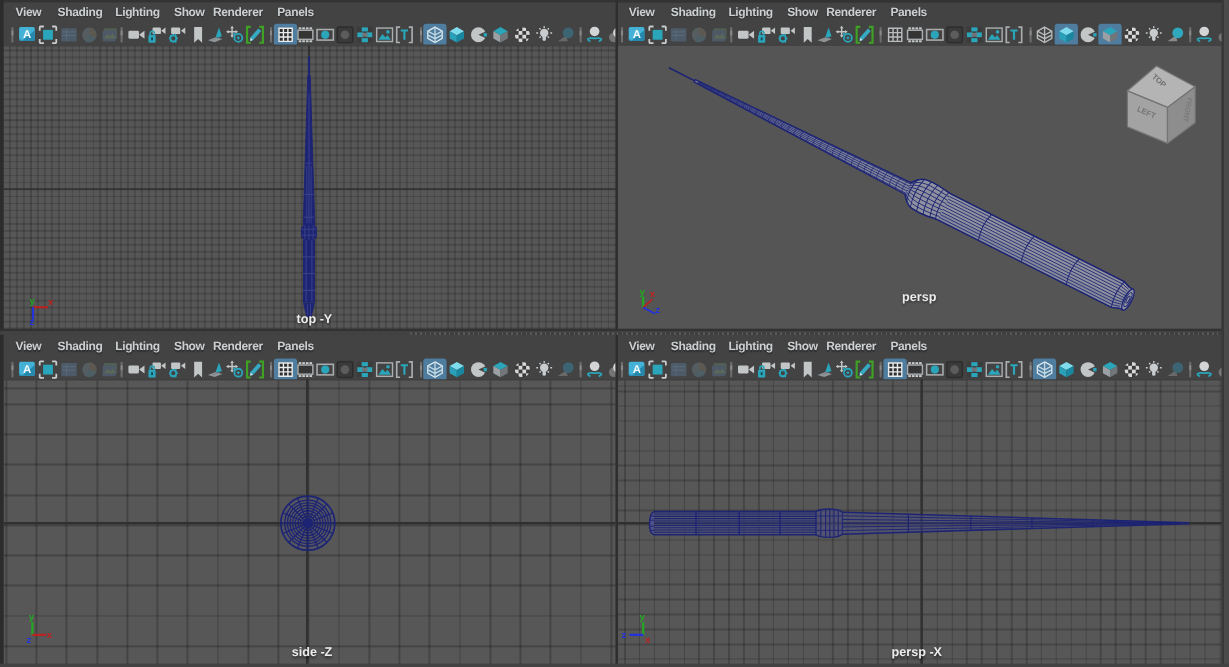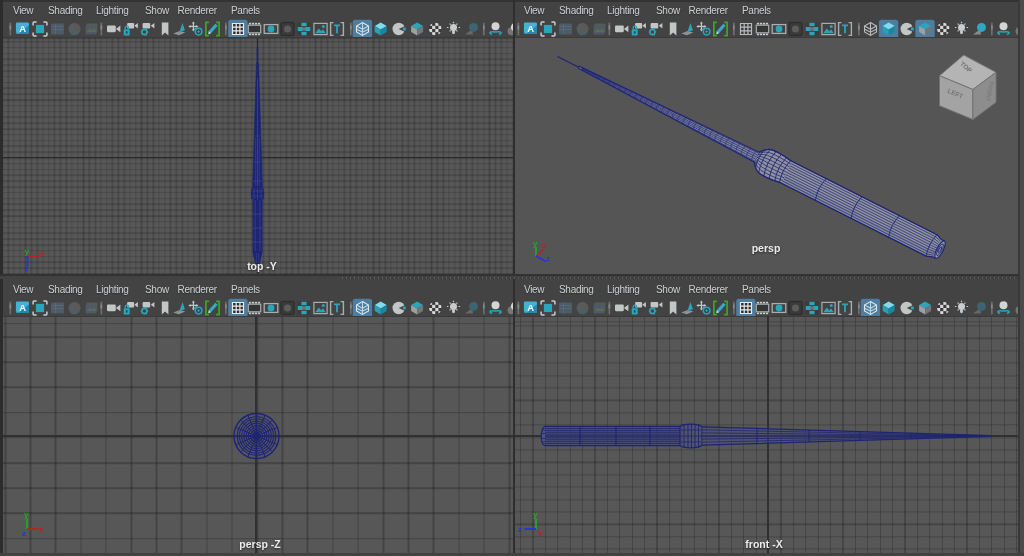--- a/index.html
+++ b/index.html
@@ -1,17 +1,17 @@
 <!DOCTYPE html>
 <html><head><meta charset="utf-8"><style>
 html,body{margin:0;padding:0;width:1024px;height:556px;background:#434343;overflow:hidden;
 font-family:"Liberation Sans",sans-serif;}
 #root{position:absolute;left:0;top:0;width:1024px;height:556px;}
 .abs{position:absolute;}
-.menu{position:absolute;color:#ccd0d2;font-size:10px;letter-spacing:-0.3px;line-height:11px;white-space:nowrap;text-shadow:0 1px 1px rgba(0,0,0,0.35);}
+.menu{position:absolute;color:#ccd0d2;font-size:10px;letter-spacing:-0.3px;line-height:11px;white-space:nowrap;text-shadow:0 1px 1px rgba(0,0,0,0.35);font-weight:bold;}
 .vp{position:absolute;background:#575757;border-top:1px solid #3a3a3a;box-sizing:border-box;}
 .vplabel{position:absolute;color:#ececec;font-weight:bold;font-size:10.5px;line-height:11px;
 transform:translateX(-50%);text-shadow:0 1px 2px rgba(0,0,0,0.55);padding-left:16px;}
 .gridTop{background-image:
  repeating-linear-gradient(to right, rgba(0,0,0,0.05) 0px, rgba(0,0,0,0.05) 2px, transparent 2px, transparent 58px),
  repeating-linear-gradient(to bottom, rgba(0,0,0,0.05) 0px, rgba(0,0,0,0.05) 2px, transparent 2px, transparent 58px),
  repeating-linear-gradient(to right, rgba(0,0,0,0.15) 0px, rgba(0,0,0,0.15) 1.5px, transparent 1.5px, transparent 5.8px),
  repeating-linear-gradient(to bottom, rgba(0,0,0,0.15) 0px, rgba(0,0,0,0.15) 1.5px, transparent 1.5px, transparent 5.8px);
  background-position:22px 0px, 0px 3.2px, 4.4px 0px, 0px 3.2px;}
 .gridFront{background-image:
@@ -611,22 +611,22 @@
 <polygon points="972.9,89.5 996,72.3 996,102.3 972.9,119.5" fill="#8d8d8d" stroke="#747474" stroke-width="1"></polygon>
 <text x="0" y="0" font-size="6.5" font-weight="bold" fill="#727272" font-family="Liberation Sans" transform="translate(959.5,64.5) rotate(41)">TOP</text>
 <text x="0" y="0" font-size="6.5" font-weight="bold" fill="#757575" font-family="Liberation Sans" transform="translate(947,92.5) rotate(23)">LEFT</text>
 <text x="0" y="0" font-size="6" font-weight="bold" fill="#7b7b7b" font-family="Liberation Sans" transform="translate(989.5,81) rotate(100)">FRONT</text>
 </g>
       </svg>
 </div>
 
 <div class="vplabel" style="left:254px;top:261px;">top -Y</div>
 <div class="vplabel" style="left:758px;top:243px;">persp</div>
-<div class="vplabel" style="left:252px;top:539px;">persp -Z</div>
-<div class="vplabel" style="left:756px;top:539px;">front -X</div>
+<div class="vplabel" style="left:252px;top:539px;">side -Z</div>
+<div class="vplabel" style="left:756px;top:539px;">persp -X</div>
 
 <div class="abs" style="left:0;top:0;width:1024px;height:1.6px;background:#333333;"></div>
 <div class="abs" style="left:0;top:0;width:3px;height:556px;background:#2c2c2c;"></div>
 <div class="abs" style="left:513px;top:0;width:2px;height:556px;background:#2e2e2e;"></div>
 <div class="abs" style="left:0;top:273.5px;width:1024px;height:2.5px;background:#323232;"></div>
 <div class="abs" style="left:0;top:276px;width:1024px;height:3px;background:#424242;"></div>
 <div class="abs" style="left:342px;top:277.2px;width:676px;height:1.8px;
  background:repeating-linear-gradient(to right,#5c5c5c 0 1.4px,#3e3e3e 1.4px 4px);"></div>
 <div class="abs" style="left:515px;top:0;width:504px;height:1.6px;background:#333333;"></div>
 <div class="abs" style="left:1018px;top:0;width:1.6px;height:556px;background:#383838;"></div>

